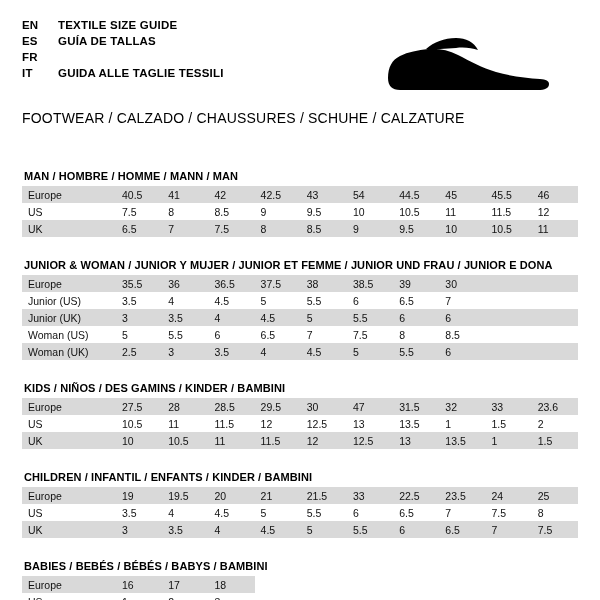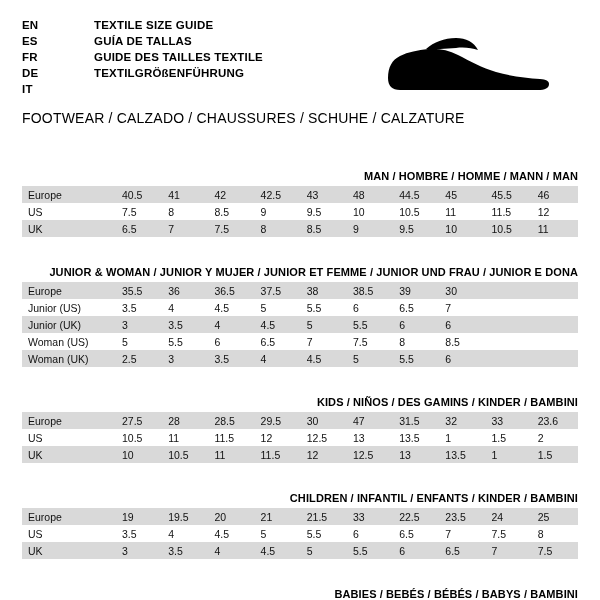--- a/index.html
+++ b/index.html
@@ -39,47 +39,45 @@
     line-height: 14px;
     font-weight: bold;
     letter-spacing: 0.2px;
   }
   .lang-code {
     width: 36px;
     flex: 0 0 36px;
   }
   .lang-text {
     white-space: nowrap;
-    margin-left: 36px;
   }
   .shoe-wrap {
     margin-right: 26px;
     margin-top: 16px;
   }
   .subtitle {
     margin-top: 10px;
     font-size: 14px;
     font-weight: normal;
     letter-spacing: 0.2px;
   }
 
   
   .section {
-    margin-top: 29px;
+    margin-top: 22px;
   }
   .section.first {
     margin-top: 44px;
   }
   .section-title {
     font-size: 11px;
     font-weight: bold;
     letter-spacing: 0.1px;
     margin-bottom: 4px;
     padding-left: 2px;
-    text-align: right;
   }
   table {
     border-collapse: collapse;
     width: 100%;
     table-layout: fixed;
   }
   td {
     font-size: 10.5px;
     height: 17px;
     padding: 0 0 0 6px;
@@ -111,28 +109,24 @@
       <div class="lang-row">
         <span class="lang-code">EN</span>
         <span class="lang-text">TEXTILE SIZE GUIDE</span>
       </div>
       <div class="lang-row">
         <span class="lang-code">ES</span>
         <span class="lang-text">GUÍA DE TALLAS</span>
       </div>
       <div class="lang-row">
         <span class="lang-code">FR</span>
-        <span class="lang-text">GUIDE DES TAILLES TEXTILE</span>
-      </div>
-      <div class="lang-row">
-        <span class="lang-code">DE</span>
-        <span class="lang-text">TEXTILGRÖßENFÜHRUNG</span>
       </div>
       <div class="lang-row">
         <span class="lang-code">IT</span>
+        <span class="lang-text">GUIDA ALLE TAGLIE TESSILI</span>
       </div>
     </div>
 
     <div class="shoe-wrap">
       <svg width="170" height="62" viewBox="0 0 170 62" aria-hidden="true">
         <path fill="#000000" d="M6,44 C6,33 10,26 18,22 C26,18 36,16 46,15 C56,14 66,16 76,21
           C88,27 100,34 114,38 C128,42 144,44 158,45 C164,45.5 167,47 167,50
           C167,54 163,56 156,56 L18,56 C10,56 6,52 6,44 Z"></path>
         <path fill="#000000" d="M44,15 C52,8 62,4 74,4 C84,4 92,8 96,16 C90,14 82,13 74,14 C64,15 52,15 44,15 Z"></path>
       </svg>
@@ -145,21 +139,21 @@
     <div class="section-title">MAN / HOMBRE / HOMME / MANN / MAN</div>
     <table>
       <tbody>
         <tr class="shaded">
           <td class="label">Europe</td>
           <td>40.5</td>
           <td>41</td>
           <td>42</td>
           <td>42.5</td>
           <td>43</td>
-          <td>48</td>
+          <td>54</td>
           <td>44.5</td>
           <td>45</td>
           <td>45.5</td>
           <td>46</td>
         </tr>
         <tr class="plain">
           <td class="label">US</td>
           <td>7.5</td>
           <td>8</td>
           <td>8.5</td>

